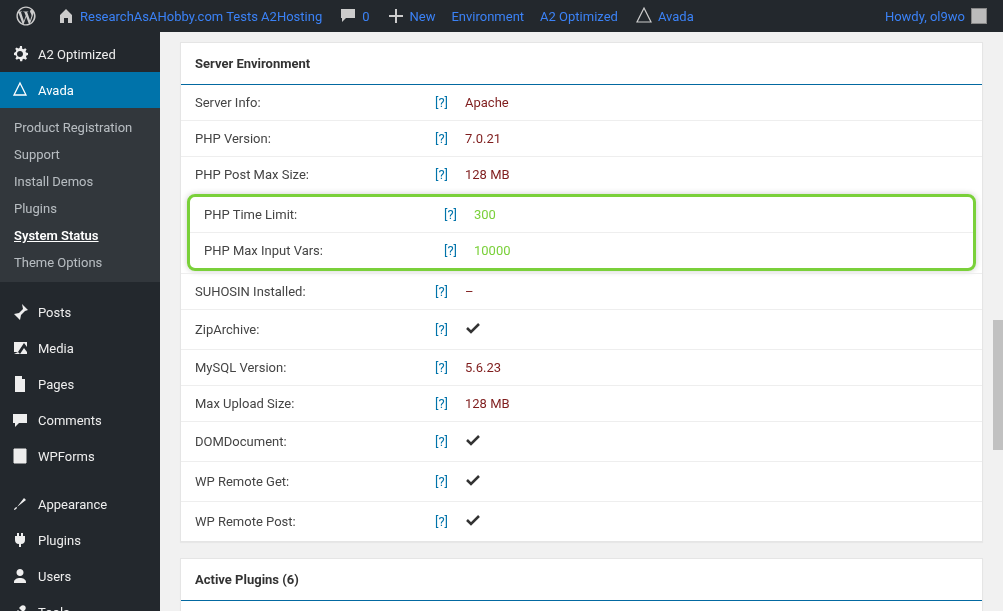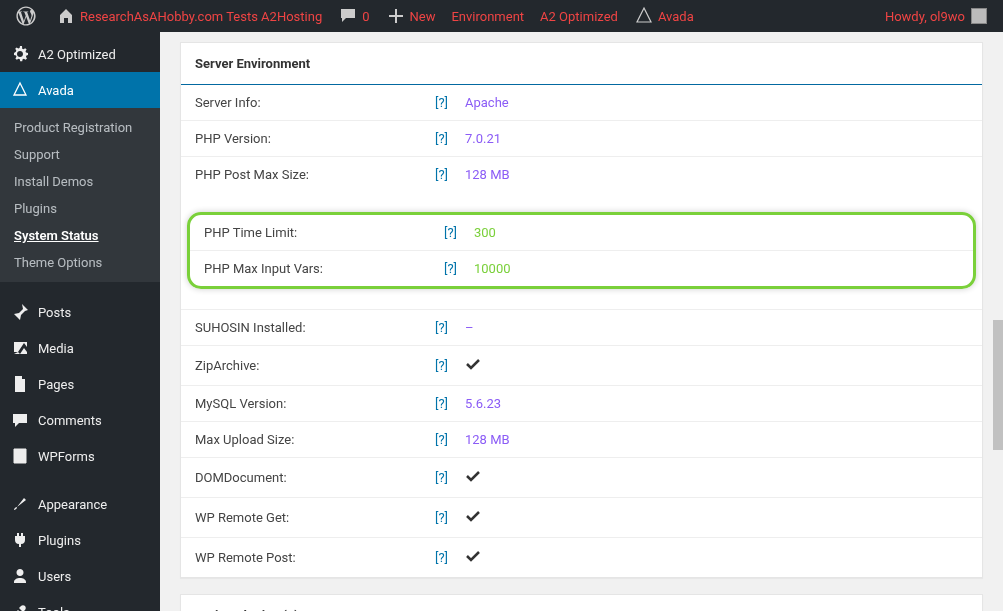--- a/index.html
+++ b/index.html
@@ -2,21 +2,21 @@
 <html><head>
 <meta charset="utf-8">
 <style>
 * { margin: 0; padding: 0; box-sizing: border-box; }
 body { font-family: -apple-system, BlinkMacSystemFont, "Segoe UI", Roboto, sans-serif; font-size: 13px; background: #f1f1f1; color: #444; width: 1003px; height: 611px; overflow: hidden; position: relative; }
 
 
 .adminbar { height: 32px; background: #23282d; color: #ccc; display: flex; align-items: center; padding: 0 8px; font-size: 13px; }
 .adminbar .left { display: flex; align-items: center; flex: 1; }
 .adminbar .right { display: flex; align-items: flex-end; }
-.adminbar .ab-item { display: flex; align-items: center; padding: 0 8px; height: 32px; cursor: pointer; color: #ef4444; }
+.adminbar .ab-item { display: flex; align-items: center; padding: 0 8px; height: 32px; cursor: pointer; color: #3b82f6; }
 .adminbar .ic { width: 20px; height: 20px; display: inline-flex; align-items: center; justify-content: center; margin-right: 4px; }
 .adminbar .avatar { width: 16px; height: 16px; background: #bbb; display: inline-block; margin-left: 6px; border: 1px solid #888; }
 
 
 .sidebar { position: absolute; top: 32px; left: 0; width: 160px; bottom: 0; background: #23282d; color: #eee; padding-top: 4px; }
 .sidebar .menu-item { display: flex; align-items: center; padding: 8px 10px; color: #eee; cursor: pointer; position: relative; }
 .sidebar .menu-item .ic { width: 20px; height: 20px; display: inline-flex; align-items: center; justify-content: center; margin-right: 8px; fill: rgba(240,245,250,.6); }
 .sidebar .menu-item.current { background: #0073aa; color: #fff; }
 .sidebar .menu-item.current .ic { fill: #fff; }
 .sidebar .menu-item.current::after { content: ""; position: absolute; right: -8px; top: 50%; transform: translateY(-50%); border: 8px solid transparent; border-right-color: #f1f1f1; }
@@ -26,23 +26,23 @@
 .sidebar .sep { height: 12px; }
 
 
 .content { position: absolute; top: 32px; left: 160px; right: 0; bottom: 0; overflow: auto; padding: 10px 20px 0 20px; }
 .panel { background: #fff; border: 1px solid #e5e5e5; box-shadow: 0 1px 1px rgba(0,0,0,.04); margin-bottom: 16px; }
 .panel h2 { font-size: 13px; font-weight: 700; padding: 13px 14px; color: #333; }
 .trow { display: flex; align-items: center; border-top: 1px solid #eee; padding: 10px 14px; font-size: 13px; }
 .trow:first-of-type { border-top: 1px solid #0369a1; }
 .tlabel { flex: 0 0 240px; color: #444; }
 .thelp { flex: 0 0 30px; color: #0073aa; cursor: pointer; }
-.tval { flex: 1; color: #8b5cf6; }
+.tval { flex: 1; color: #7f1d1d; }
 .tval.green { color: #7ad03a; }
-.highlight-box { border: 3px solid #7ad03a; border-radius: 14px; margin: 20px 6px; box-shadow: 0 0 6px rgba(0,0,0,0.2); }
+.highlight-box { border: 3px solid #7ad03a; border-radius: 8px; margin: 2px 6px; box-shadow: 0 0 6px rgba(0,0,0,0.2); }
 .highlight-box .trow { border-top: none; }
 .highlight-box .trow + .trow { border-top: 1px solid #eee; }
 
 .check-icon { display: inline-block; }
 .check-icon svg { width: 16px; height: 16px; }
 
 
 .fake-scroll { position: absolute; right: 0; top: 320px; width: 10px; height: 130px; background: #c1c1c1; }
 </style>
 </head>

